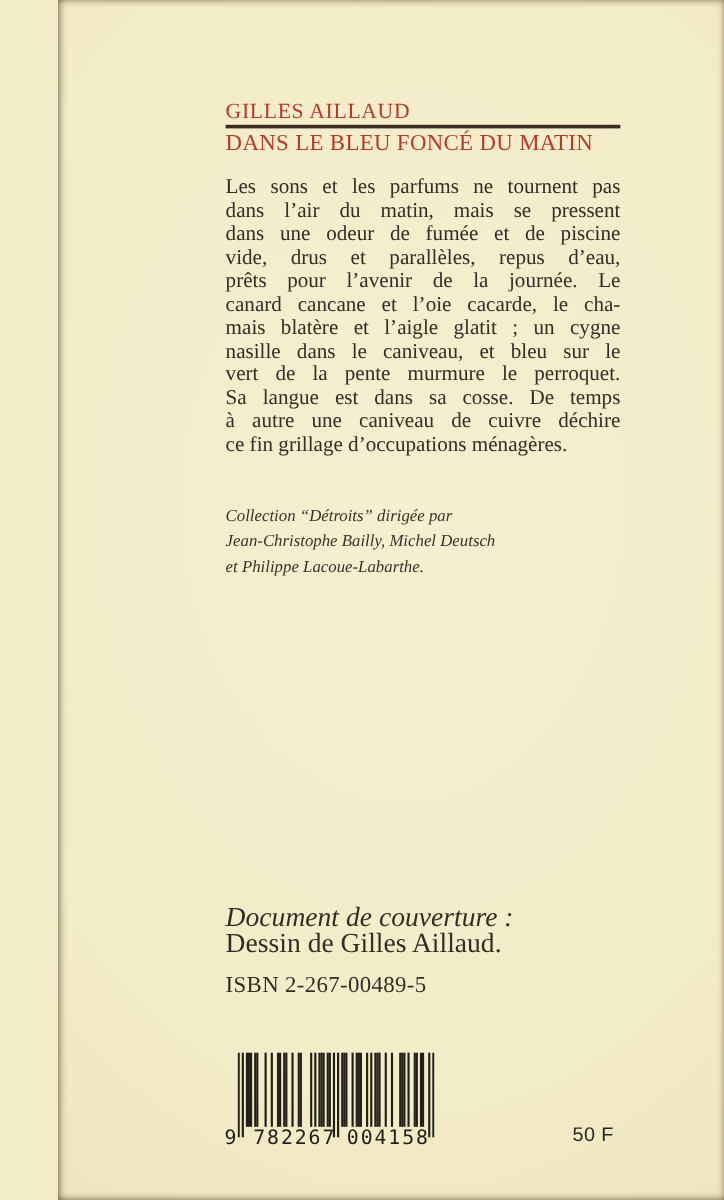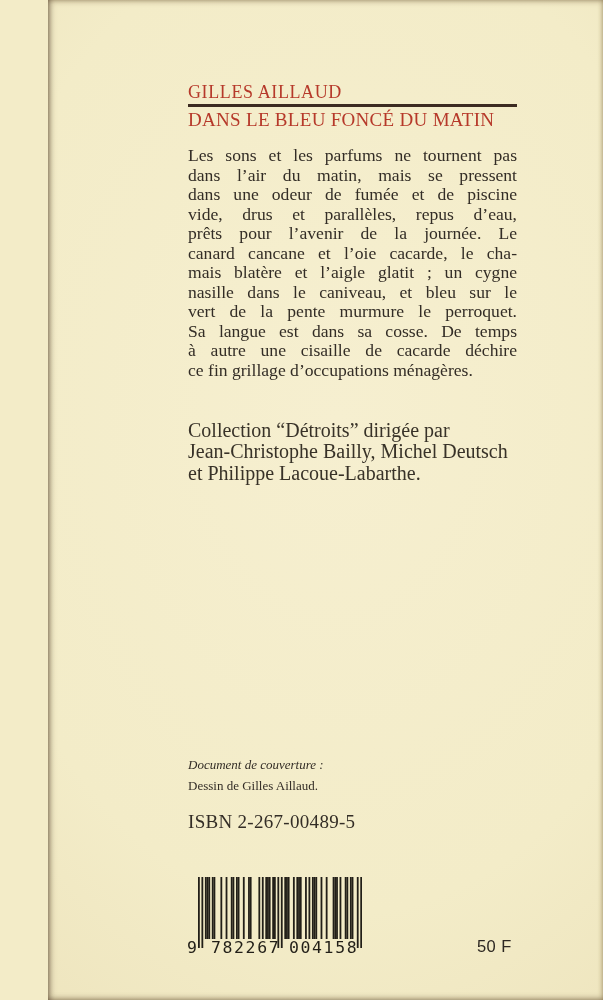--- a/index.html
+++ b/index.html
@@ -30,25 +30,25 @@
     letter-spacing:.3px;white-space:nowrap;
   }
   .blurb{
     position:absolute;left:140px;top:146px;width:329px;
     color:#332d26;font-size:17.6px;line-height:19.5px;
   }
   .bline{text-align:justify;text-align-last:justify;}
   .bline.last{text-align-last:auto;}
   .collection{
     position:absolute;left:140px;top:420px;width:340px;
-    color:#383228;font-size:20px;line-height:21.4px;
+    color:#383228;font-style:italic;font-size:14px;line-height:21.4px;
   }
   .credits{
     position:absolute;left:140px;top:754px;width:340px;
-    color:#332d26;font-size:13px;line-height:21px;
+    color:#332d26;font-size:23px;line-height:21px;
   }
   .credits .lbl{font-style:italic;}
   .isbn{
     position:absolute;left:140px;top:811px;
     color:#332d26;font-size:19px;letter-spacing:.3px;white-space:nowrap;
   }
   .barcode-area{position:absolute;left:150px;top:877px;width:164px;height:82px;}
   .barcode-area svg{position:absolute;left:0;top:0;display:block;}
   .bc-digits{
     position:absolute;top:62px;height:18px;color:#221f18;
@@ -78,21 +78,21 @@
     <div class="bline">Les sons et les parfums ne tournent pas</div>
     <div class="bline">dans l’air du matin, mais se pressent</div>
     <div class="bline">dans une odeur de fumée et de piscine</div>
     <div class="bline">vide, drus et parallèles, repus d’eau,</div>
     <div class="bline">prêts pour l’avenir de la journée. Le</div>
     <div class="bline">canard cancane et l’oie cacarde, le cha-</div>
     <div class="bline">mais blatère et l’aigle glatit ; un cygne</div>
     <div class="bline">nasille dans le caniveau, et bleu sur le</div>
     <div class="bline">vert de la pente murmure le perroquet.</div>
     <div class="bline">Sa langue est dans sa cosse. De temps</div>
-    <div class="bline">à autre une cisaille de cacarde déchire</div>
+    <div class="bline">à autre une caniveau de cuivre déchire</div>
     <div class="bline last">ce fin grillage d’occupations ménagères.</div>
   </section>
 
   <section class="collection">
     <div>Collection “Détroits” dirigée par</div>
     <div>Jean-Christophe Bailly, Michel Deutsch</div>
     <div>et Philippe Lacoue-Labarthe.</div>
   </section>
 
   <section class="credits">

